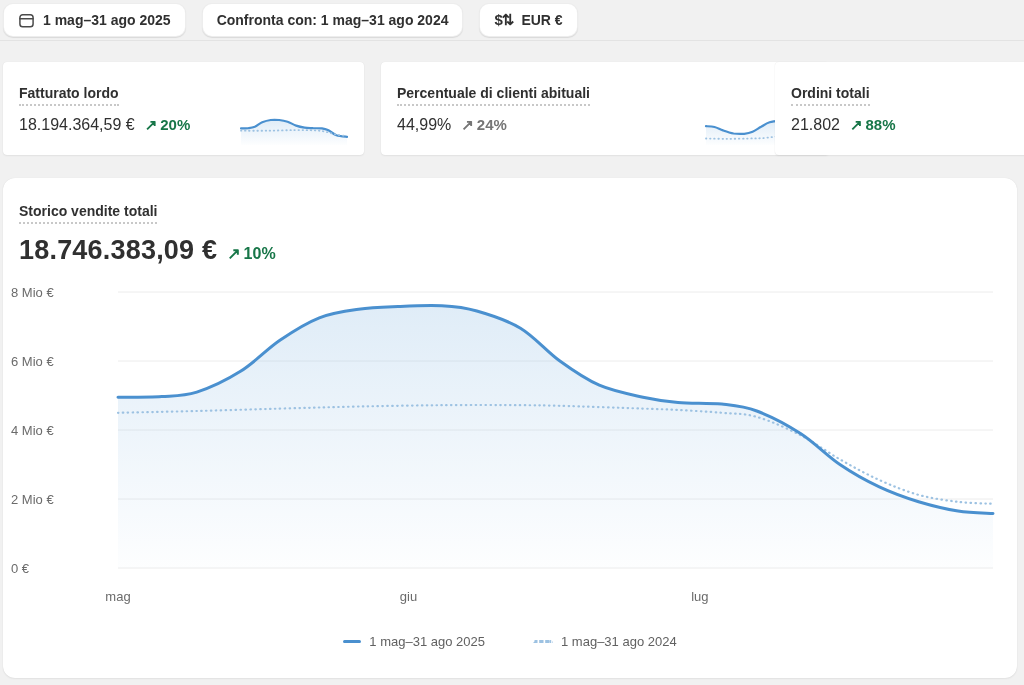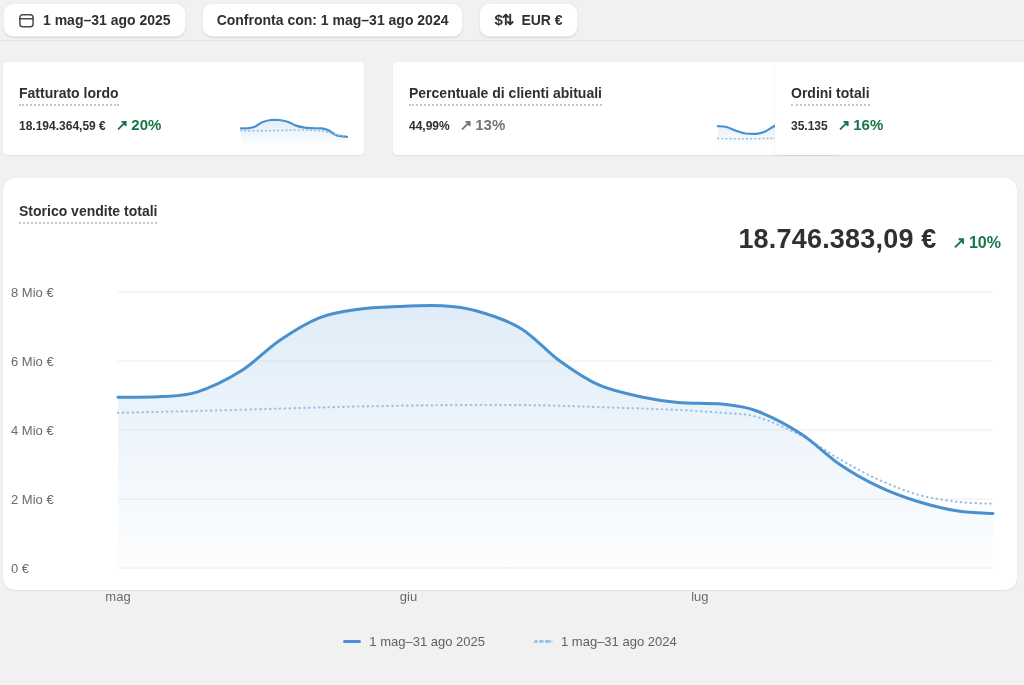--- a/index.html
+++ b/index.html
@@ -27,33 +27,33 @@
   .metric-card{
     position:absolute;top:62px;height:93px;background:#fff;border-radius:4px;
     box-shadow:0 1px 2px rgba(0,0,0,0.06),0 0 1px rgba(0,0,0,0.10);
     box-sizing:border-box;padding:22px 16px 0;
   }
   .card-title{
     font-size:14px;font-weight:700;display:inline-block;line-height:15px;
     border-bottom:2px dotted #c8c8c8;padding-bottom:3px;cursor:pointer;
   }
   .metric-value-row{margin-top:10px;display:flex;align-items:baseline;gap:10px;}
-  .metric-value{font-size:12px;font-weight:700;}
+  .metric-value{font-size:16px;font-weight:400;}
   .delta{font-size:15px;font-weight:700;display:inline-flex;align-items:baseline;gap:3px;}
   .delta.positive{color:#177648;}
   .delta.neutral{color:#757575;}
   .sparkline{position:absolute;top:44px;right:14px;width:112px;height:42px;}
   
   .main-card{
-    position:absolute;left:3px;top:178px;width:1014px;height:412px;
+    position:absolute;left:3px;top:178px;width:1014px;height:500px;
     background:#fff;border-radius:12px;box-sizing:border-box;
     box-shadow:0 1px 2px rgba(0,0,0,0.06),0 0 1px rgba(0,0,0,0.10);
     padding:24px 16px 0;
   }
-  .main-value-row{display:flex;align-items:baseline;gap:16px;justify-content:flex-end;}
+  .main-value-row{margin-top:11px;display:flex;align-items:baseline;gap:10px;}
   .main-value{font-size:27px;font-weight:700;letter-spacing:0.2px;}
   .main-delta{font-size:16px;}
   .chart-svg{position:absolute;left:0;top:102px;width:1014px;height:330px;}
   .chart-svg text{font-family:"Liberation Sans",sans-serif;font-size:13px;fill:#6b6b6b;}
   
   .legend{
     position:absolute;left:0;top:456px;width:100%;
     display:flex;justify-content:center;gap:48px;
     font-size:13px;color:#616161;
   }
@@ -102,43 +102,43 @@
       <span>20%</span>
     </span>
   </div>
   <svg class="sparkline" viewBox="0 0 112 42">
       <path d="M 3.0 22.4 C 4.2 22.4, 8.1 22.4, 10.4 22.2 C 12.7 21.9, 14.5 21.7, 16.8 20.8 C 19.1 19.8, 21.6 17.4, 24.2 16.3 C 26.9 15.2, 29.9 14.4, 32.7 14.0 C 35.5 13.7, 38.3 13.8, 41.2 14.0 C 44.0 14.3, 46.8 14.8, 49.6 15.7 C 52.5 16.7, 55.3 18.7, 58.1 19.6 C 60.9 20.6, 63.8 21.2, 66.6 21.6 C 69.4 22.0, 72.3 22.0, 75.1 22.2 C 77.9 22.3, 81.1 22.1, 83.6 22.4 C 86.0 22.8, 87.4 23.0, 89.9 24.1 C 92.4 25.2, 95.2 28.0, 98.4 29.2 C 101.6 30.3, 107.2 30.6, 109.0 30.8 L 109 39 L 3 39 Z" fill="url(#gradArea)" stroke="none"></path>
       <path d="M 3.0 22.4 C 4.2 22.4, 8.1 22.4, 10.4 22.2 C 12.7 21.9, 14.5 21.7, 16.8 20.8 C 19.1 19.8, 21.6 17.4, 24.2 16.3 C 26.9 15.2, 29.9 14.4, 32.7 14.0 C 35.5 13.7, 38.3 13.8, 41.2 14.0 C 44.0 14.3, 46.8 14.8, 49.6 15.7 C 52.5 16.7, 55.3 18.7, 58.1 19.6 C 60.9 20.6, 63.8 21.2, 66.6 21.6 C 69.4 22.0, 72.3 22.0, 75.1 22.2 C 77.9 22.3, 81.1 22.1, 83.6 22.4 C 86.0 22.8, 87.4 23.0, 89.9 24.1 C 92.4 25.2, 95.2 28.0, 98.4 29.2 C 101.6 30.3, 107.2 30.6, 109.0 30.8" fill="none" stroke="#4a90cf" stroke-width="2.2" stroke-linecap="round" stroke-linejoin="round"></path>
       <path d="M 3.0 24.7 C 7.4 24.7, 20.7 24.8, 29.5 24.7 C 38.3 24.6, 48.1 24.2, 56.0 24.1 C 63.9 24.1, 71.9 24.1, 77.2 24.4 C 82.5 24.7, 84.3 25.1, 87.8 25.8 C 91.3 26.5, 94.9 27.9, 98.4 28.6 C 101.9 29.3, 107.2 29.8, 109.0 30.0" fill="none" stroke="#9dc2e2" stroke-width="1.8" stroke-linecap="round" stroke-dasharray="0.5 3.6"></path>
     </svg>
 </div>
 
-<div class="metric-card" style="left:393px;width:448px;">
+<div class="metric-card" style="left:381px;width:448px;">
   <span class="card-title">Percentuale di clienti abituali</span>
   <div class="metric-value-row">
     <span class="metric-value">44,99%</span>
     <span class="delta neutral">
       <span>↗</span>
-      <span>13%</span>
+      <span>24%</span>
     </span>
   </div>
   <svg class="sparkline" viewBox="0 0 112 42">
       <path d="M 3.0 20.2 C 4.4 20.3, 8.7 20.3, 11.5 21.0 C 14.3 21.7, 16.8 23.3, 20.0 24.4 C 23.1 25.5, 27.0 26.9, 30.6 27.5 C 34.1 28.0, 38.0 28.0, 41.2 27.8 C 44.3 27.5, 46.8 27.0, 49.6 25.8 C 52.5 24.6, 55.3 22.3, 58.1 20.8 C 60.9 19.2, 63.4 17.3, 66.6 16.3 C 69.8 15.3, 73.7 15.1, 77.2 14.9 C 80.7 14.7, 84.3 15.0, 87.8 15.2 C 91.3 15.3, 94.9 15.7, 98.4 15.7 C 101.9 15.7, 107.2 15.3, 109.0 15.2 L 109 39 L 3 39 Z" fill="url(#gradArea)" stroke="none"></path>
       <path d="M 3.0 20.2 C 4.4 20.3, 8.7 20.3, 11.5 21.0 C 14.3 21.7, 16.8 23.3, 20.0 24.4 C 23.1 25.5, 27.0 26.9, 30.6 27.5 C 34.1 28.0, 38.0 28.0, 41.2 27.8 C 44.3 27.5, 46.8 27.0, 49.6 25.8 C 52.5 24.6, 55.3 22.3, 58.1 20.8 C 60.9 19.2, 63.4 17.3, 66.6 16.3 C 69.8 15.3, 73.7 15.1, 77.2 14.9 C 80.7 14.7, 84.3 15.0, 87.8 15.2 C 91.3 15.3, 94.9 15.7, 98.4 15.7 C 101.9 15.7, 107.2 15.3, 109.0 15.2" fill="none" stroke="#4a90cf" stroke-width="2.2" stroke-linecap="round" stroke-linejoin="round"></path>
       <path d="M 3.0 32.5 C 6.5 32.6, 17.1 32.8, 24.2 32.8 C 31.3 32.8, 39.2 32.7, 45.4 32.5 C 51.6 32.4, 56.0 32.4, 61.3 32.0 C 66.6 31.5, 71.9 30.7, 77.2 29.7 C 82.5 28.8, 87.8 27.5, 93.1 26.4 C 98.4 25.2, 106.3 23.6, 109.0 23.0" fill="none" stroke="#9dc2e2" stroke-width="1.8" stroke-linecap="round" stroke-dasharray="0.5 3.6"></path>
     </svg>
 </div>
 
 <div class="metric-card" style="left:775px;width:376px;">
   <span class="card-title">Ordini totali</span>
   <div class="metric-value-row">
-    <span class="metric-value">35.135</span>
+    <span class="metric-value">21.802</span>
     <span class="delta positive">
       <span>↗</span>
-      <span>16%</span>
+      <span>88%</span>
     </span>
   </div>
 </div>
 
 <div class="main-card">
   <span class="card-title">Storico vendite totali</span>
   <div class="main-value-row">
     <span class="main-value">18.746.383,09 €</span>
     <span class="delta positive main-delta">
       <span>↗</span>

